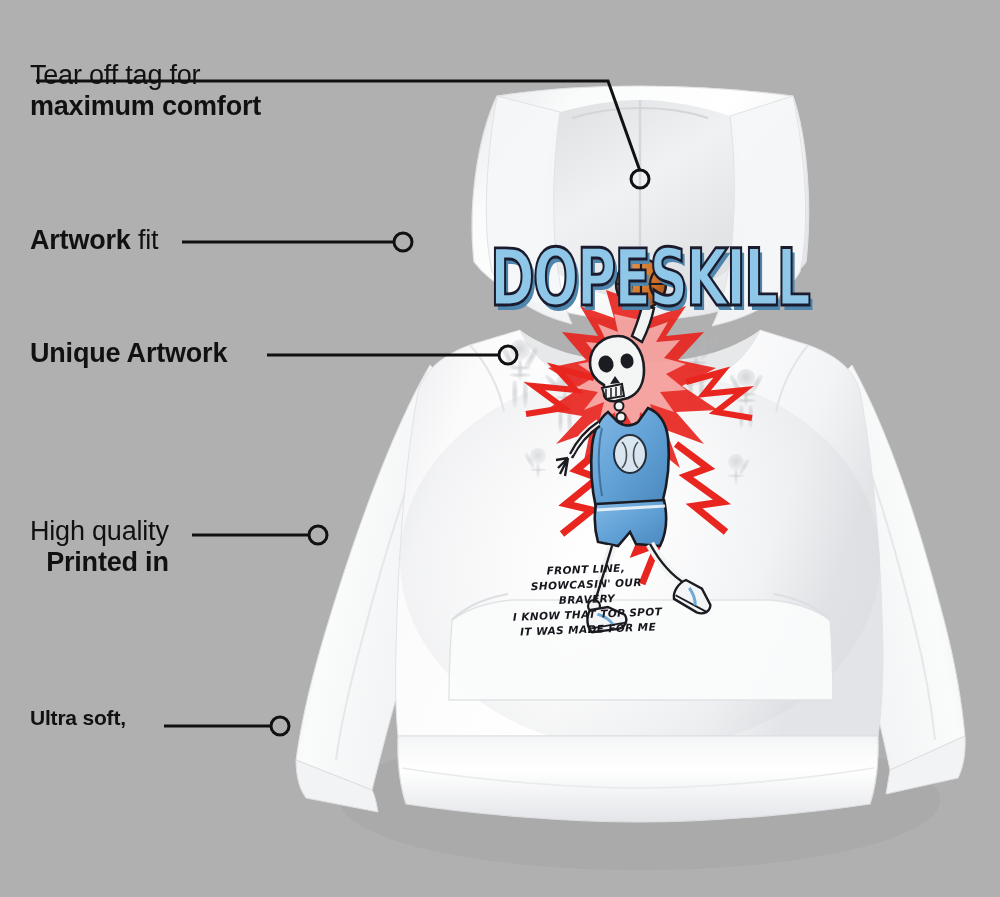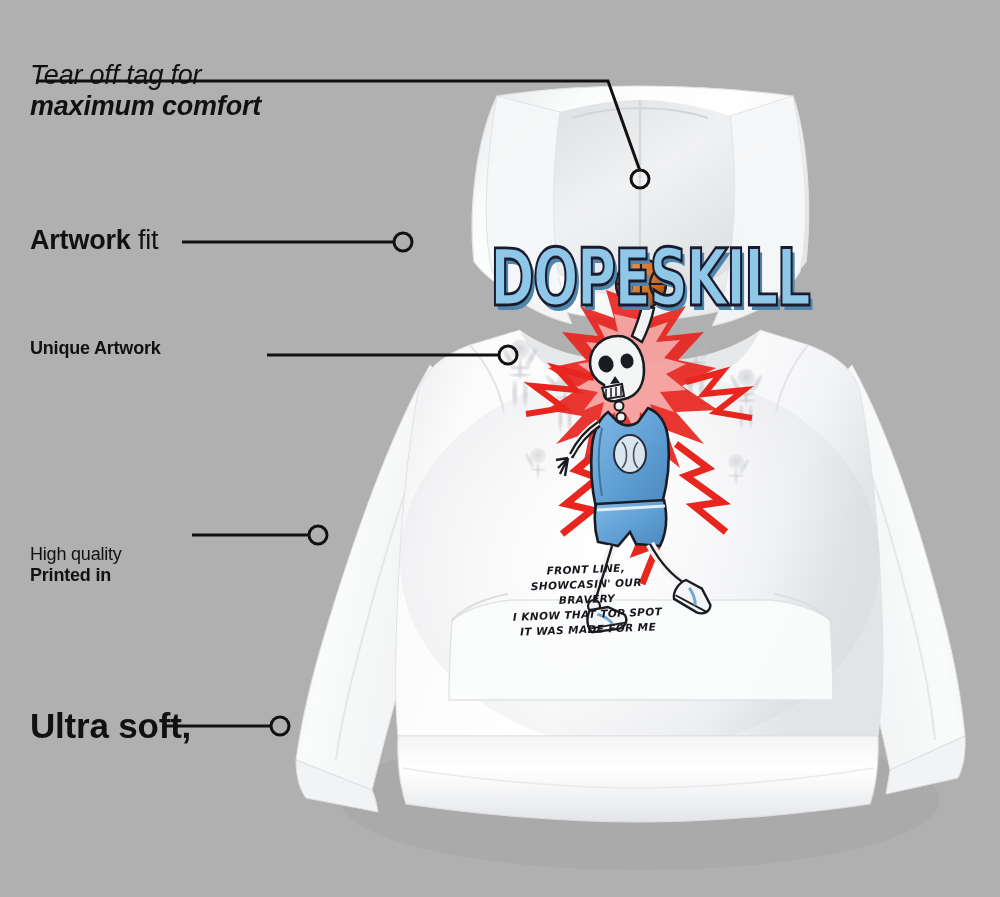--- a/index.html
+++ b/index.html
@@ -18,27 +18,27 @@
   
   .callout {
     position:absolute;
     color:#111;
     line-height:1.16;
     white-space:nowrap;
     letter-spacing:-0.2px;
   }
   .callout .ln { display:block; }
   .reg { font-weight:400; }
-  .bold { font-weight:700; }
-
-  #callout-tag      { left:30px;  top:60px;  font-size:27px;font-style:italic; }
+  .bold { font-weight:700;text-align:right; }
+
+  #callout-tag      { left:30px;  top:60px;  font-size:27px; }
   #callout-fit      { left:30px;  top:225px; font-size:27px; }
-  #callout-art      { left:30px;  top:338px; font-size:18px; }
-  #callout-quality  { left:30px;  top:544px; font-size:18px; }
-  #callout-cotton   { left:30px;  top:706px; font-size:35px; }
+  #callout-art      { left:30px;  top:338px; font-size:27px; }
+  #callout-quality  { left:30px;  top:516px; font-size:27px; }
+  #callout-cotton   { left:30px;  top:706px; font-size:21px; }
 
   
   #leaders {
     position:absolute; left:0; top:0;
     width:1000px; height:897px;
     pointer-events:none;
   }
 
   
   #hoodie {

